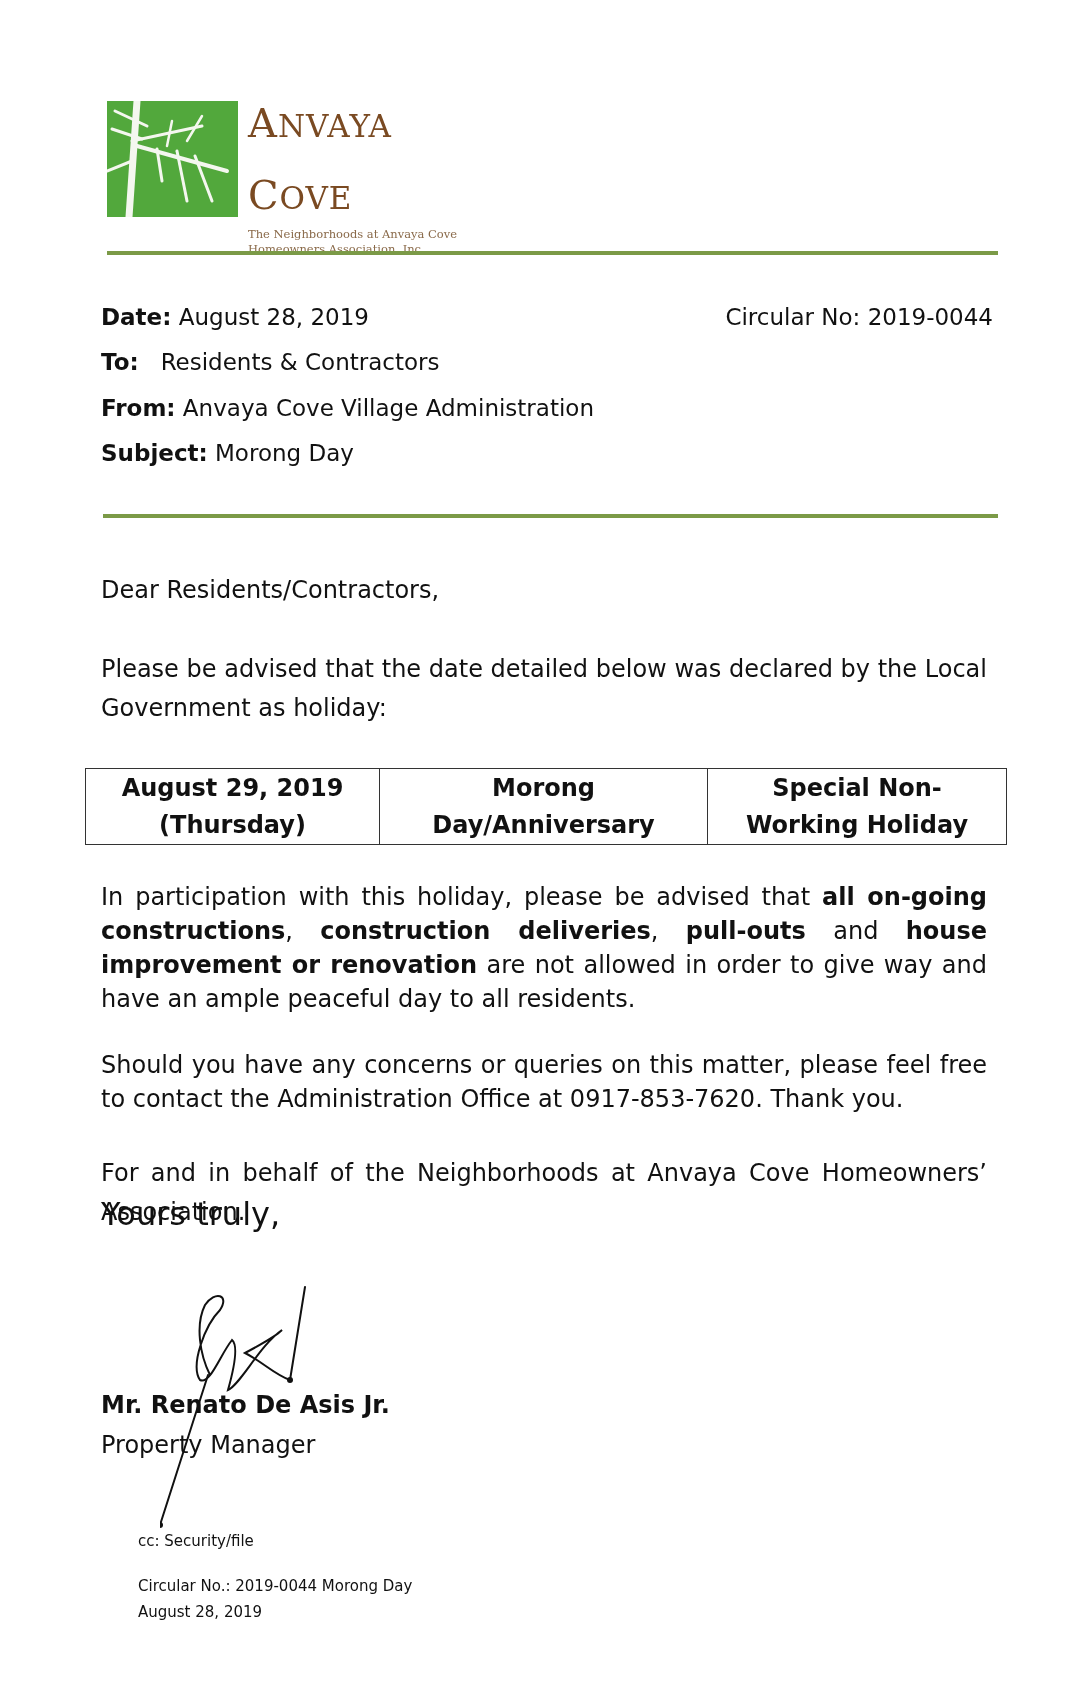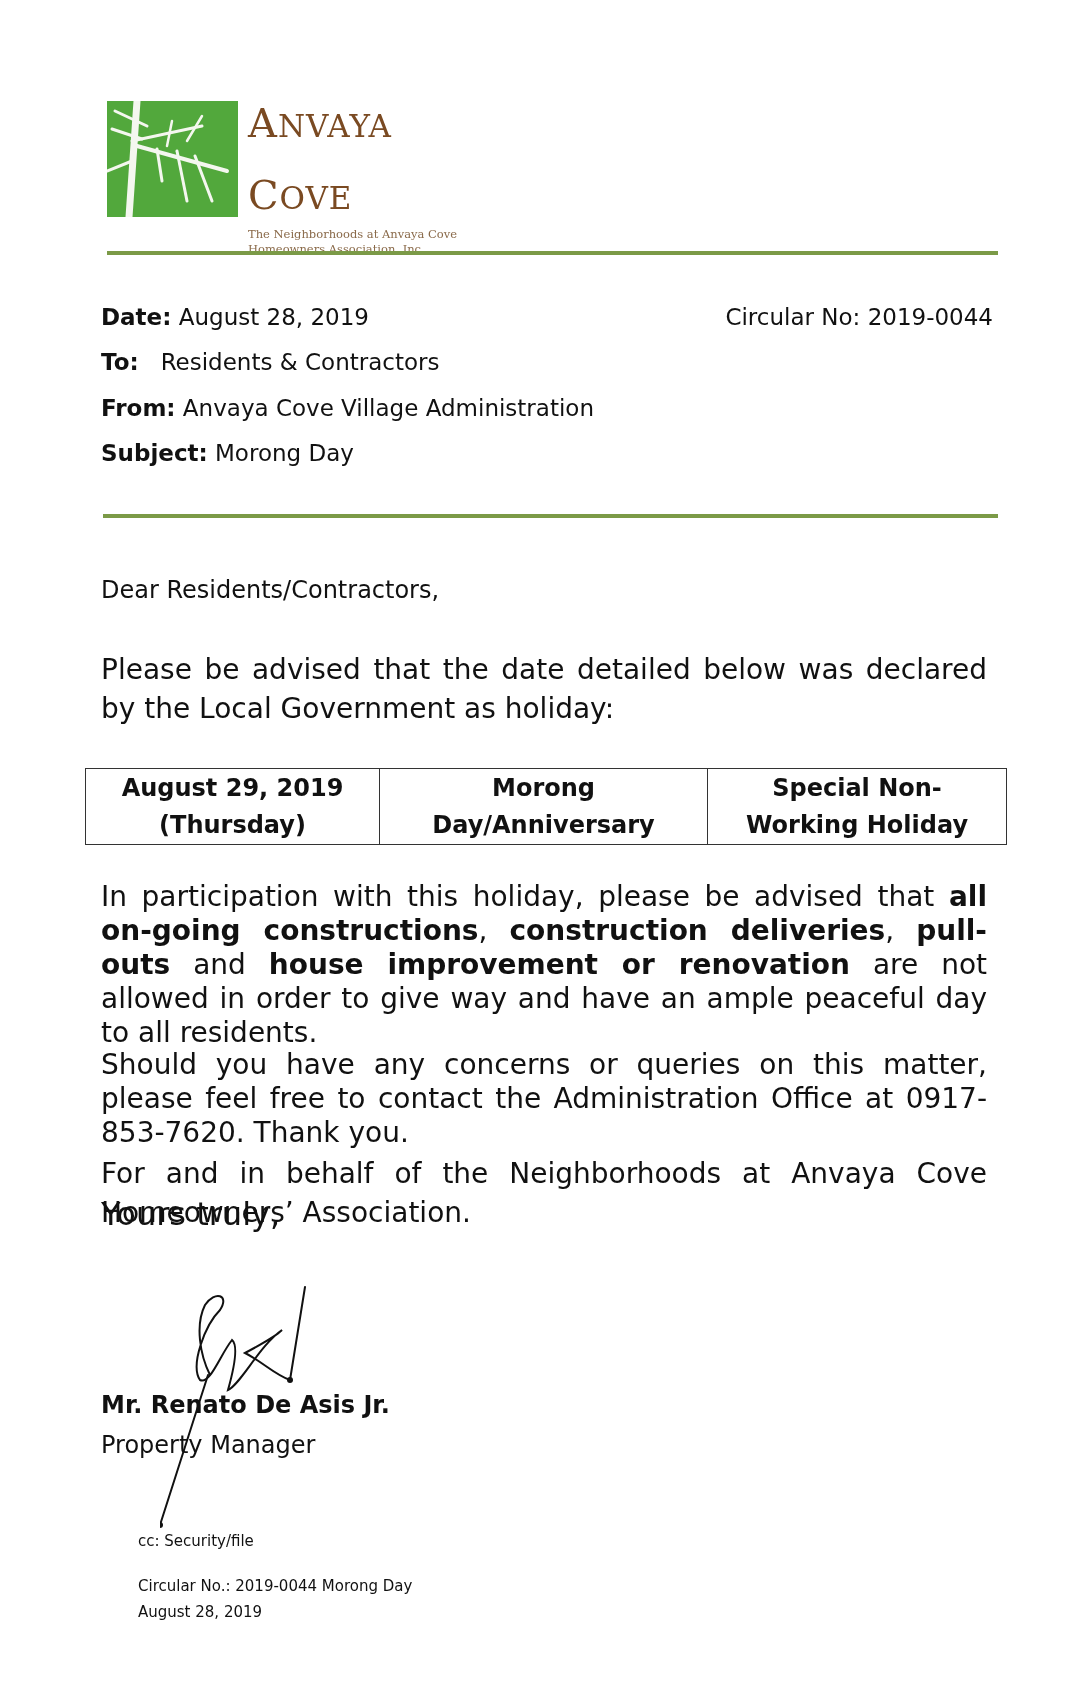--- a/index.html
+++ b/index.html
@@ -11,21 +11,21 @@
   .logo-box svg { width: 100%; height: 100%; display: block; }
   .logo-word { position: absolute; font-family: "DejaVu Serif", serif; color: #7a4a22; letter-spacing: 1px; }
   .logo-word .big { font-size: 40px; }
   .logo-word .small { font-size: 31px; }
   .logo-anvaya { left: 248px; top: 100px; }
   .logo-cove { left: 248px; top: 140px; margin-top: 32px; }
   .logo-tag { position: absolute; left: 248px; top: 187px; font-family: "DejaVu Serif", serif; font-size: 11.5px; color: #8a6a4a; line-height: 15px; white-space: nowrap; margin-top: 40px; }
   .rule { position: absolute; height: 4px; background: #7b9a47; }
   .txt { font-size: 23px; line-height: 34px; }
   .lbl { font-weight: bold; }
-  .para { position: absolute; left: 101px; width: 886px; font-size: 28px; line-height: 34px; text-align: justify; text-align-last: left; }
+  .para { position: absolute; left: 101px; width: 886px; font-size: 24px; line-height: 34px; text-align: justify; text-align-last: left; }
   .tbl { position: absolute; left: 85px; top: 768px; width: 922px; height: 77px; border-collapse: collapse; }
   .tbl td { border: 1.5px solid #333; text-align: center; font-weight: bold; font-size: 24px; line-height: 37px; padding: 0; }
   .sig { position: absolute; left: 160px; top: 1285px; width: 170px; height: 245px; }
   .foot { font-size: 15px; line-height: 27px; margin-left: 37px; }
 </style>
 </head>
 <body>
 
 <div class="logo-box">
   <svg viewBox="0 0 131 116">

